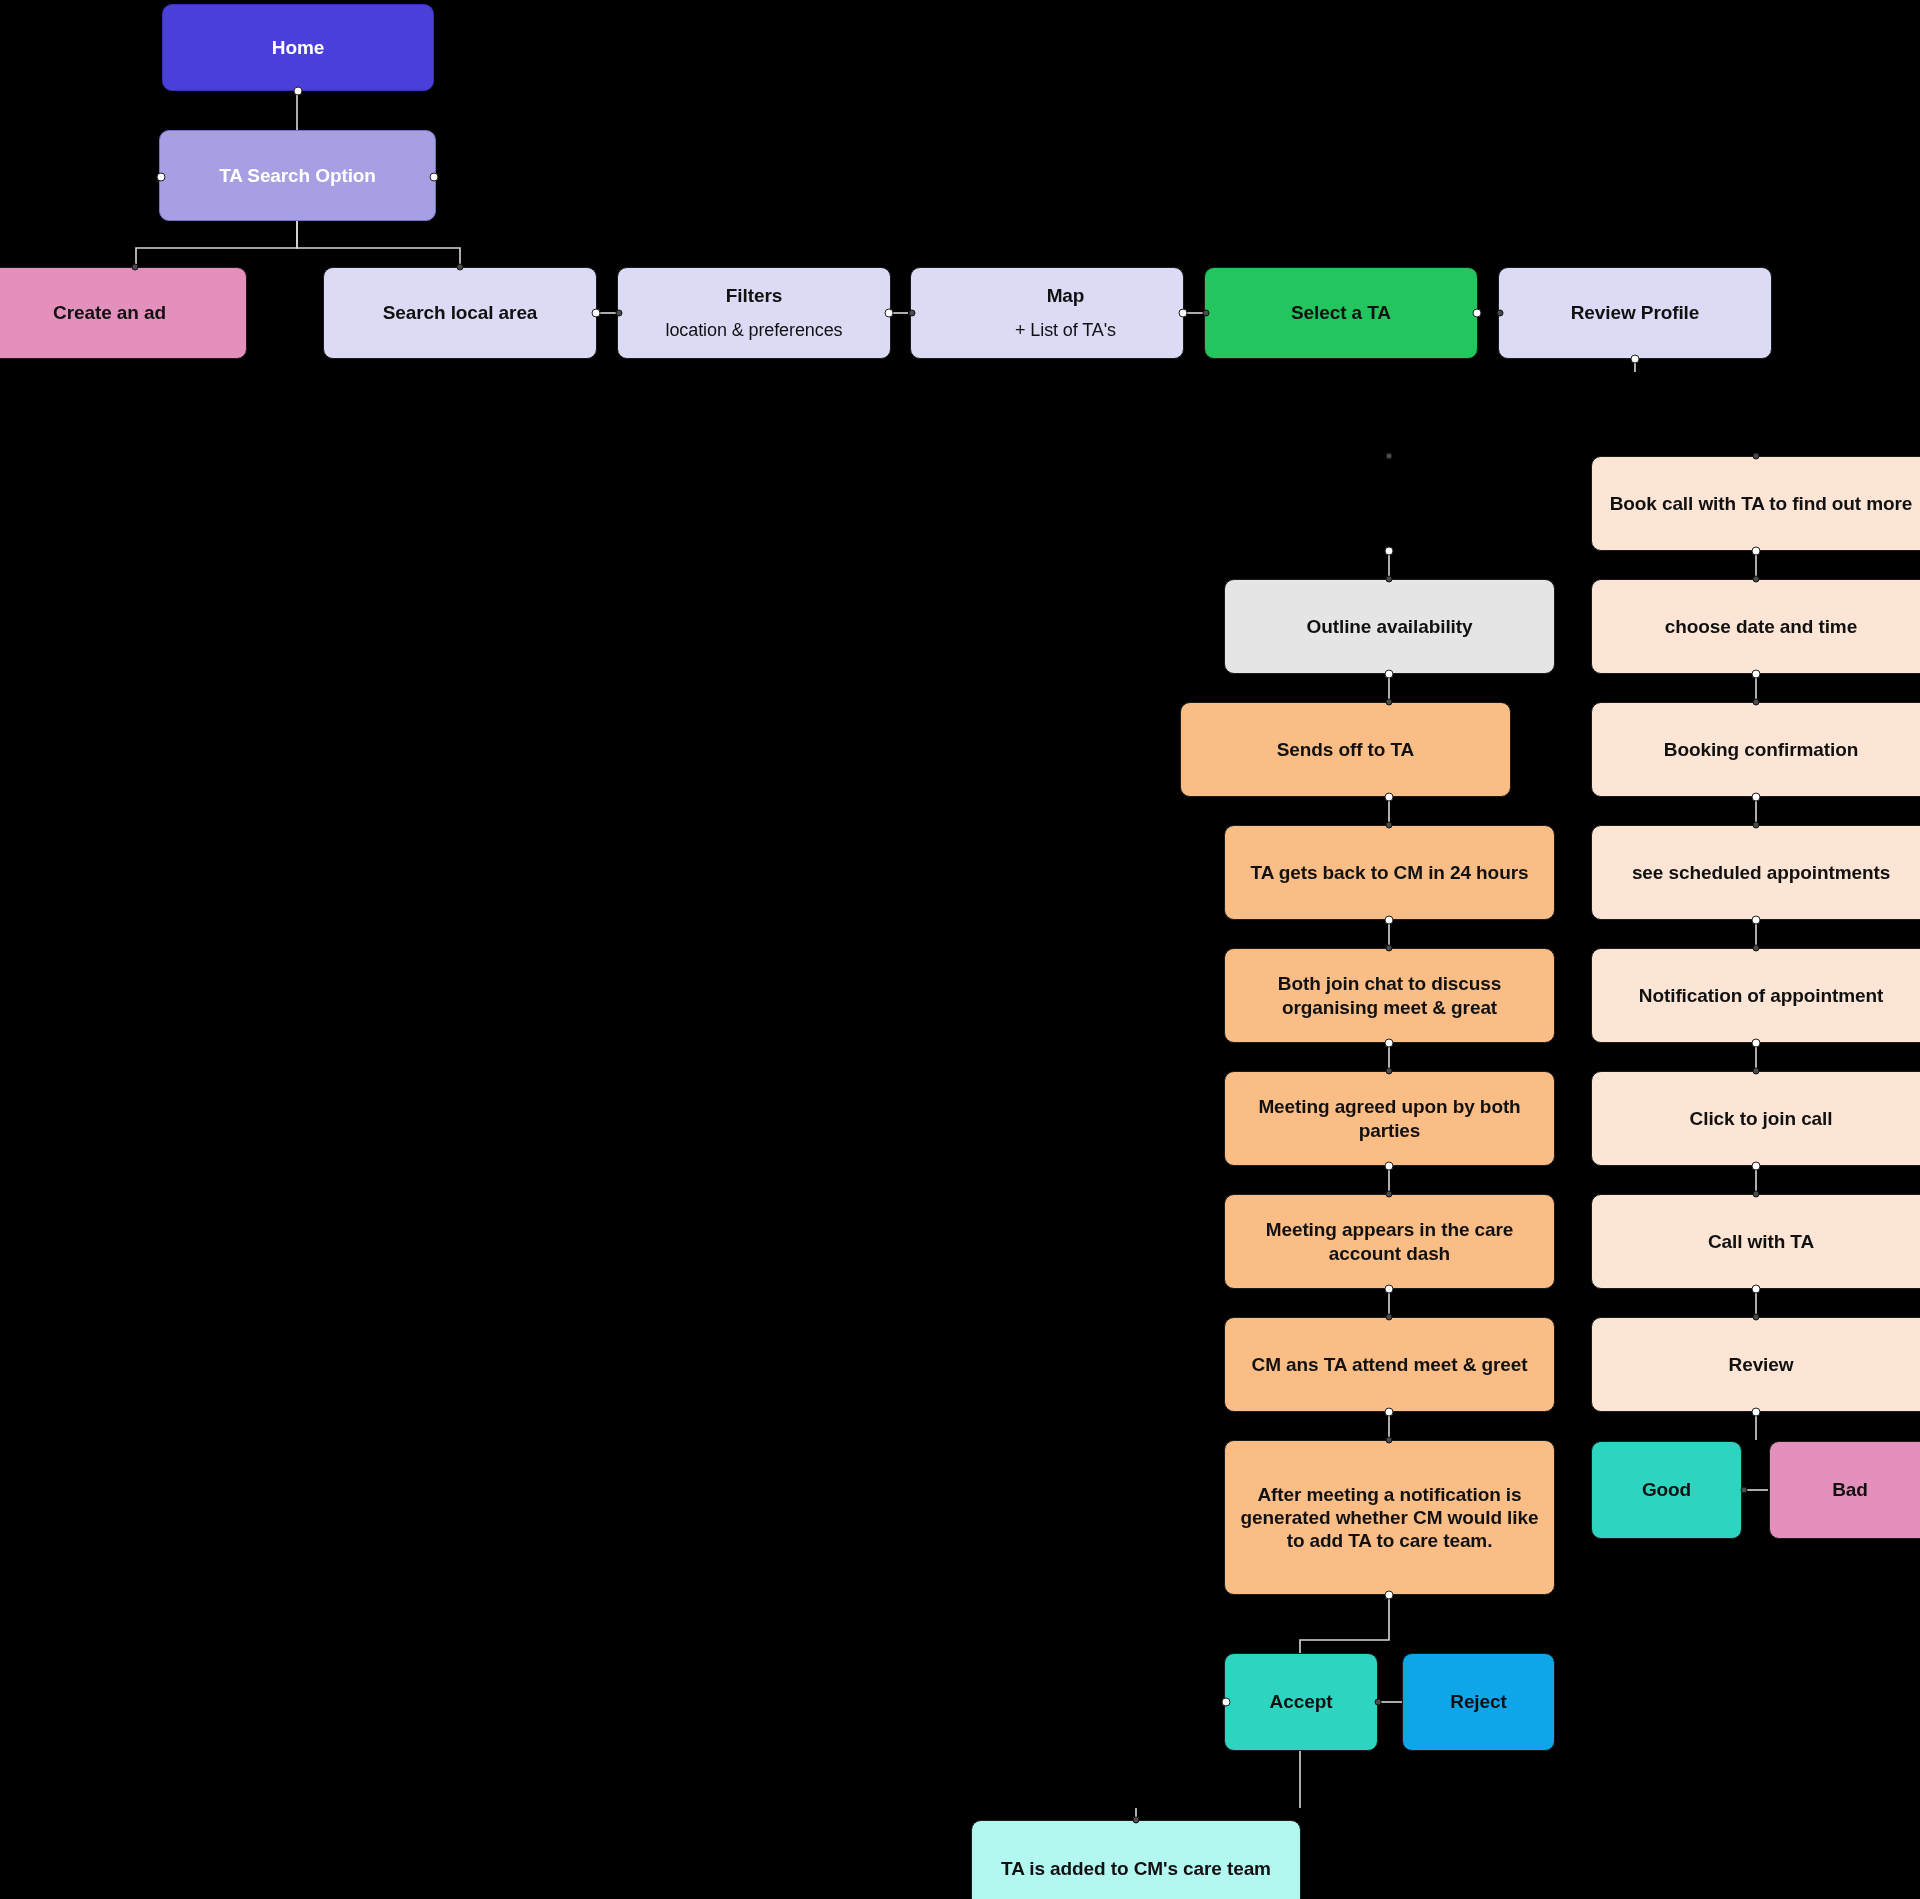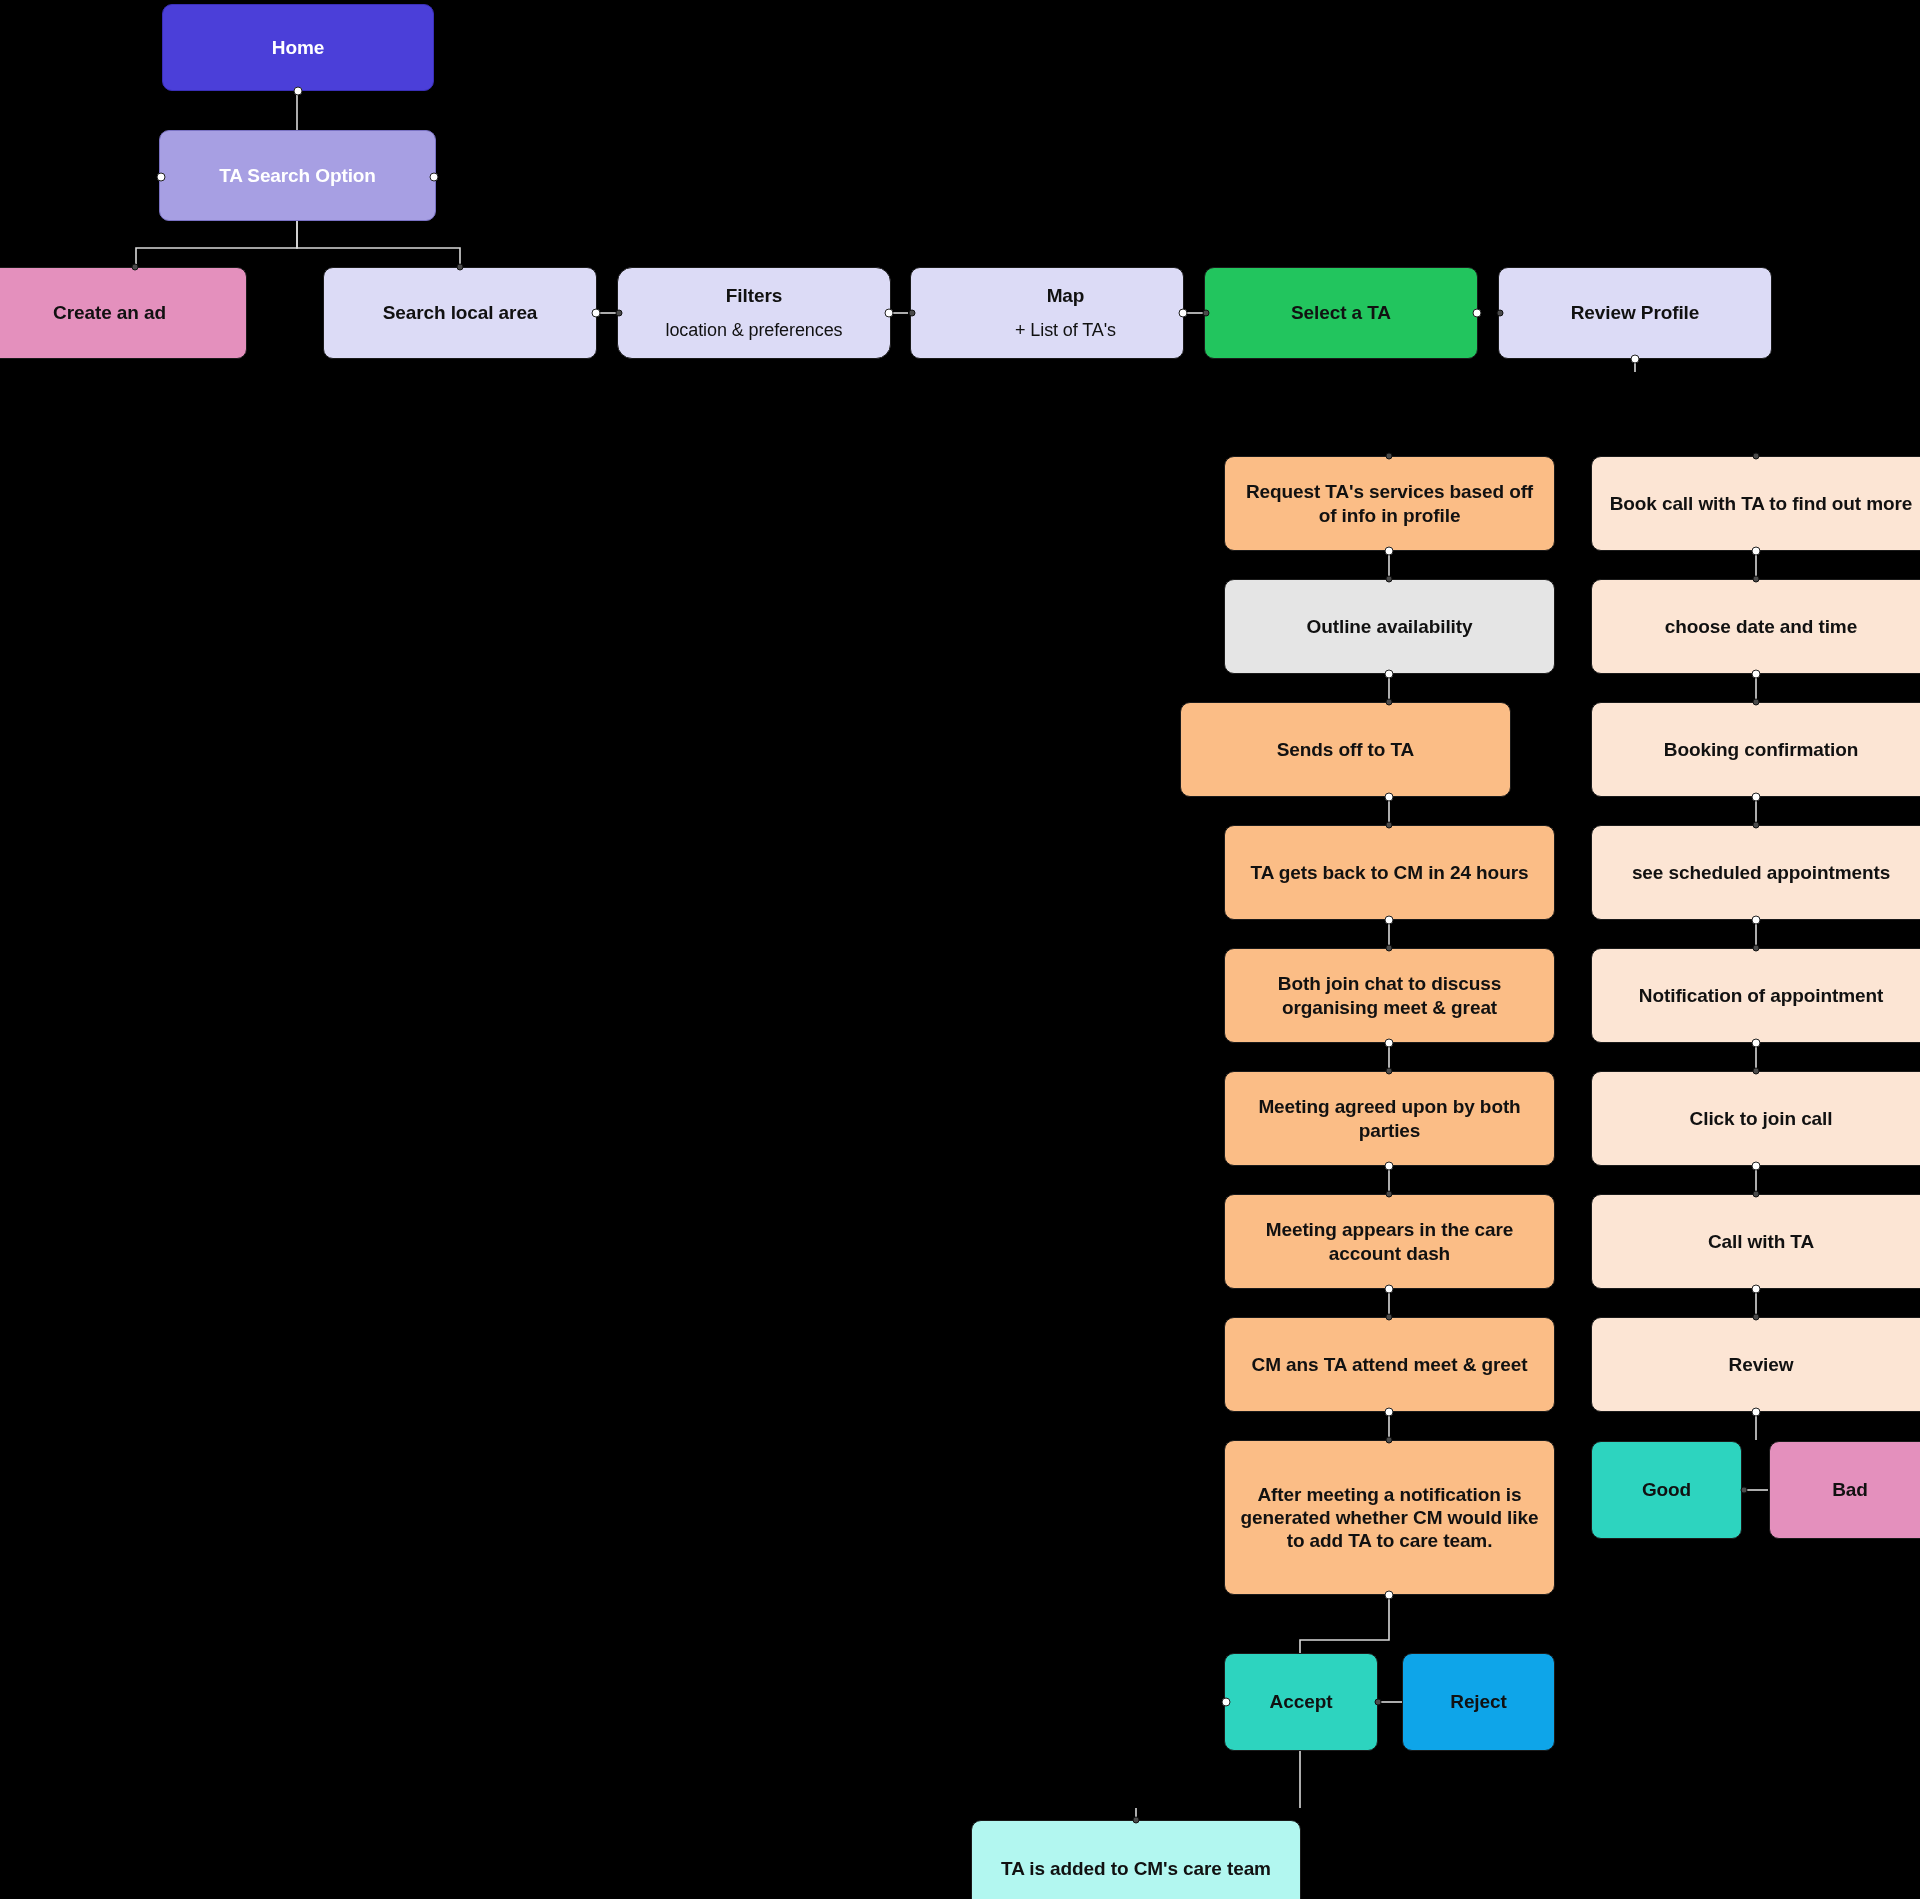--- a/index.html
+++ b/index.html
@@ -136,21 +136,21 @@
     <span class="node-inner">Create an ad</span>
   </div>
   <div class="port small" style="left:135px; top:267px;"></div>
 
   <div class="node" style="left:323px; top:267px; width:274px; height:92px; background:#dcdbf6;">
     <span class="node-inner">Search local area</span>
   </div>
   <div class="port small" style="left:460px; top:267px;"></div>
   <div class="port" style="left:596px; top:313px;"></div>
 
-  <div class="node" style="left:617px; top:267px; width:274px; height:92px; background:#dcdbf6;border-radius:15px;">
+  <div class="node" style="left:617px; top:267px; width:274px; height:92px; background:#dcdbf6;">
     <span class="node-inner">
       <span class="title">Filters</span>
       <span class="sub">location &amp; preferences</span>
     </span>
   </div>
   <div class="port small" style="left:619px; top:313px;"></div>
   <div class="port" style="left:889px; top:313px;"></div>
 
   <div class="node" style="left:910px; top:267px; width:274px; height:92px; background:#dcdbf6;padding-left:47px;">
     <span class="node-inner">
@@ -166,23 +166,20 @@
   </div>
   <div class="port small" style="left:1206px; top:313px;"></div>
   <div class="port" style="left:1477px; top:313px;"></div>
 
   <div class="node" style="left:1498px; top:267px; width:274px; height:92px; background:#dcdbf6;">
     <span class="node-inner">Review Profile</span>
   </div>
   <div class="port small" style="left:1500px; top:313px;"></div>
   <div class="port" style="left:1635px; top:359px;"></div>
 
-  <div class="node two-line" style="left:1224px; top:456px; width:331px; height:95px; background:#fbbd86;">
-    <span class="node-inner">Request TA's services based off of info in profile</span>
-  </div>
   <div class="port small" style="left:1389px; top:456px;"></div>
   <div class="port" style="left:1389px; top:551px;"></div>
 
   <div class="node" style="left:1224px; top:579px; width:331px; height:95px; background:#e5e5e5;">
     <span class="node-inner">Outline  availability</span>
   </div>
   <div class="port small" style="left:1389px; top:579px;"></div>
   <div class="port" style="left:1389px; top:674px;"></div>
 
   <div class="node" style="left:1180px; top:702px; width:331px; height:95px; background:#fbbd86;">

